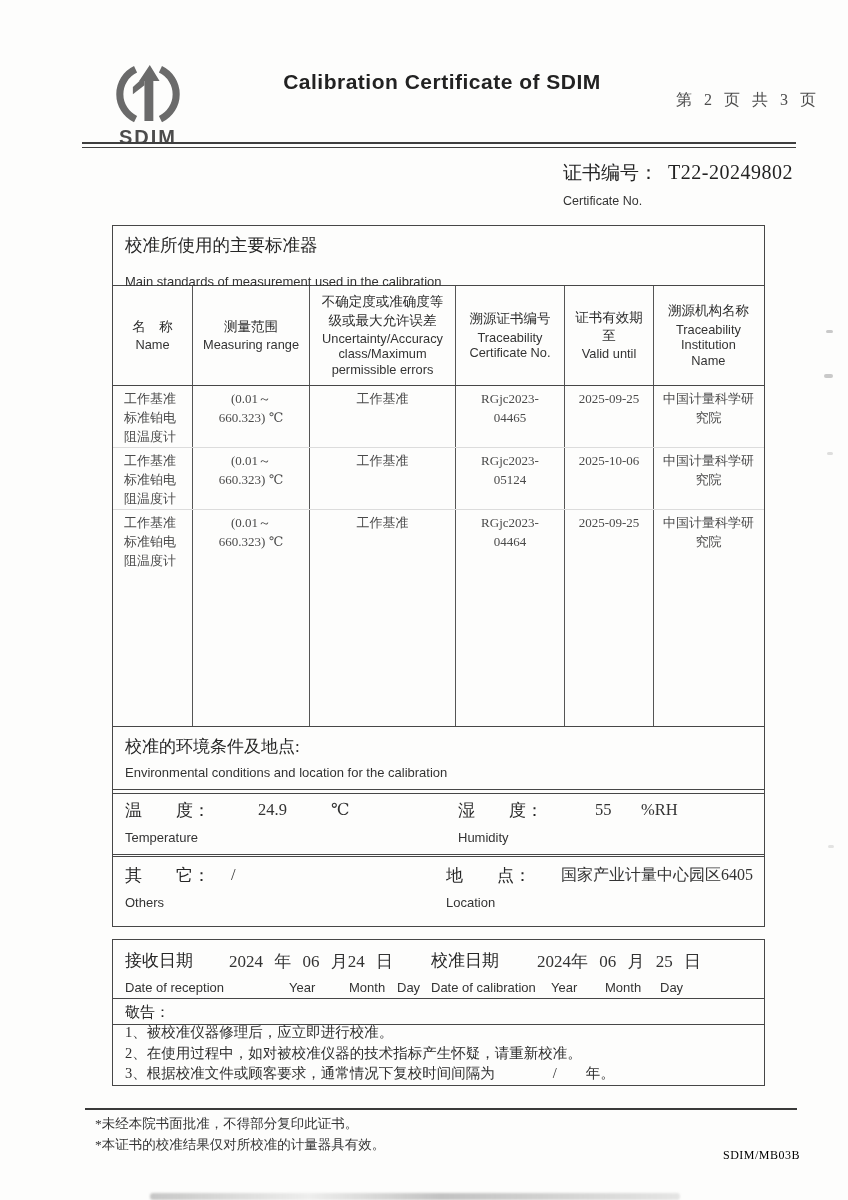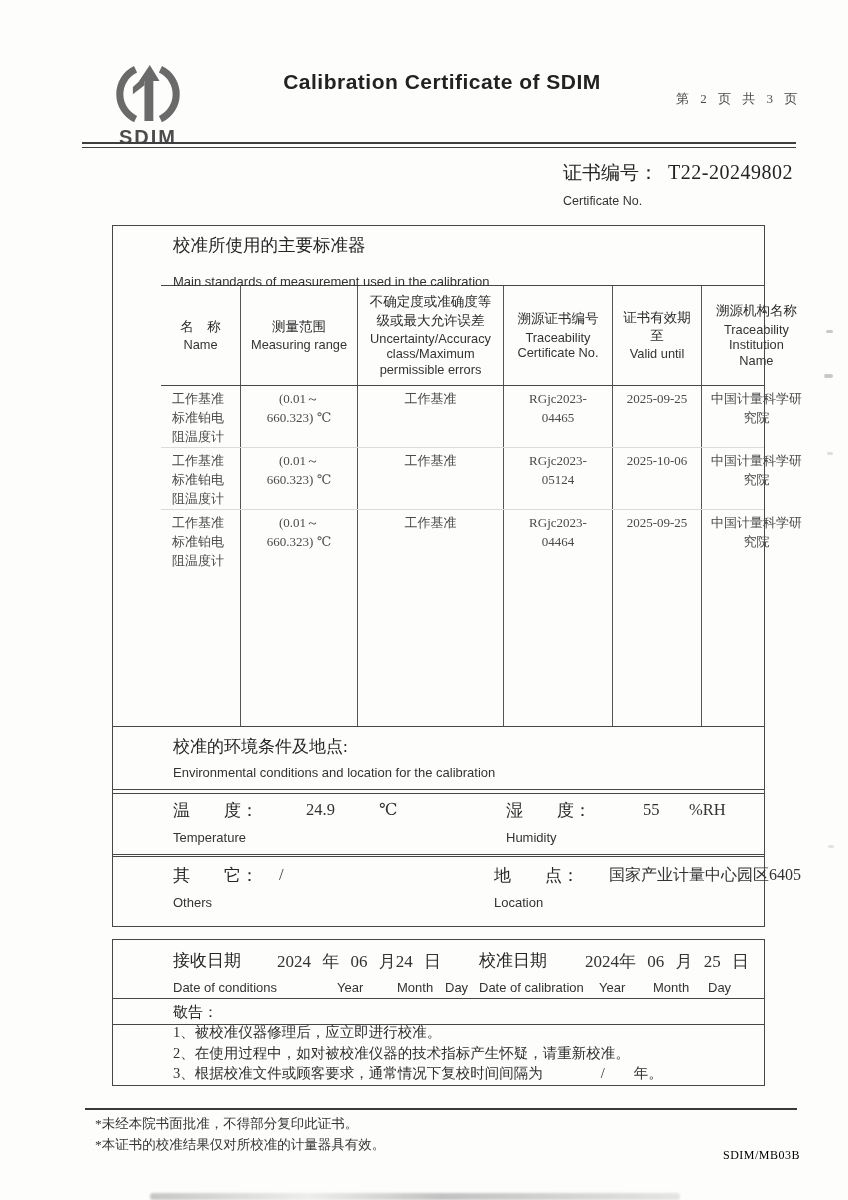--- a/index.html
+++ b/index.html
@@ -8,31 +8,31 @@
 
   
   .logo{position:absolute;left:98px;top:64px;width:100px;text-align:center;}
   .logo svg{display:block;margin:0 auto;}
   .logo-text{font-family:"Liberation Sans","DejaVu Sans",sans-serif;font-weight:bold;font-size:20px;
              letter-spacing:2px;color:#4c4c4c;margin-top:-2px;}
   .titles{position:absolute;left:212px;top:66px;width:460px;text-align:center;}
   .title-zh{font-size:33px;font-weight:bold;letter-spacing:1px;color:#1f1f1f;white-space:nowrap;}
   .title-en{font-family:"Liberation Sans","DejaVu Sans",sans-serif;font-weight:bold;font-size:21px;
             color:#222;margin-top:4px;letter-spacing:.5px;}
-  .page-info{position:absolute;left:676px;top:90px;font-size:13px;letter-spacing:4px;color:#4d4d4d;white-space:nowrap;}
+  .page-info{position:absolute;left:676px;top:90px;font-size:16px;letter-spacing:4px;color:#4d4d4d;white-space:nowrap;}
   .double-rule{position:absolute;left:82px;top:142px;width:714px;height:3px;
                border-top:2.5px solid #3f3f3f;border-bottom:1.5px solid #3f3f3f;}
 
   .cert-no{position:absolute;left:563px;top:160px;}
   .cert-no-zh{font-size:19px;color:#222;}
   .cert-no-zh .num{font-size:20px;margin-left:10px;letter-spacing:.5px;}
   .cert-no-en{font-family:"Liberation Sans","DejaVu Sans",sans-serif;font-size:12.5px;color:#333;margin-top:8px;}
 
   
-  .box{position:absolute;left:112px;width:653px;border:1.6px solid #474747;box-sizing:border-box;background:transparent;padding-left:48px;}
+  .box{position:absolute;left:112px;width:653px;border:1.6px solid #474747;box-sizing:border-box;background:transparent;}
   .boxA{top:225px;height:502px;}
   .boxB{top:725.5px;height:68px;}
   .boxC{top:788.5px;height:68px;}
   .boxD{top:853.5px;height:73px;}
   .boxE{top:939px;height:86px;}
   .boxF{top:998px;height:88px;}
 
   .sec-head{height:60px;border-bottom:1.5px solid #474747;box-sizing:border-box;padding:7px 12px 0 12px;}
   .sec-zh{font-size:17.5px;color:#262626;}
   .sec-en{font-family:"Liberation Sans","DejaVu Sans",sans-serif;font-size:13px;color:#333;margin-top:17px;}
@@ -225,21 +225,21 @@
       <span class="en-label" style="left:333px">Location</span>
     </div>
   </div>
 
   <div class="box boxE dates">
     <div class="rowline">
       <span class="zh-label" style="left:12px">接收日期</span>
       <span class="zh-val" style="left:116px;font-size:17px">2024 年 06 月24 日</span>
       <span class="zh-label" style="left:318px">校准日期</span>
       <span class="zh-val" style="left:424px;font-size:17px">2024年 06 月 25 日</span>
-      <span class="en-label" style="left:12px">Date of conditions</span>
+      <span class="en-label" style="left:12px">Date of reception</span>
       <span class="en-label" style="left:176px">Year</span>
       <span class="en-label" style="left:236px">Month</span>
       <span class="en-label" style="left:284px">Day</span>
       <span class="en-label" style="left:318px">Date of calibration</span>
       <span class="en-label" style="left:438px">Year</span>
       <span class="en-label" style="left:492px">Month</span>
       <span class="en-label" style="left:547px">Day</span>
     </div>
   </div>
 

